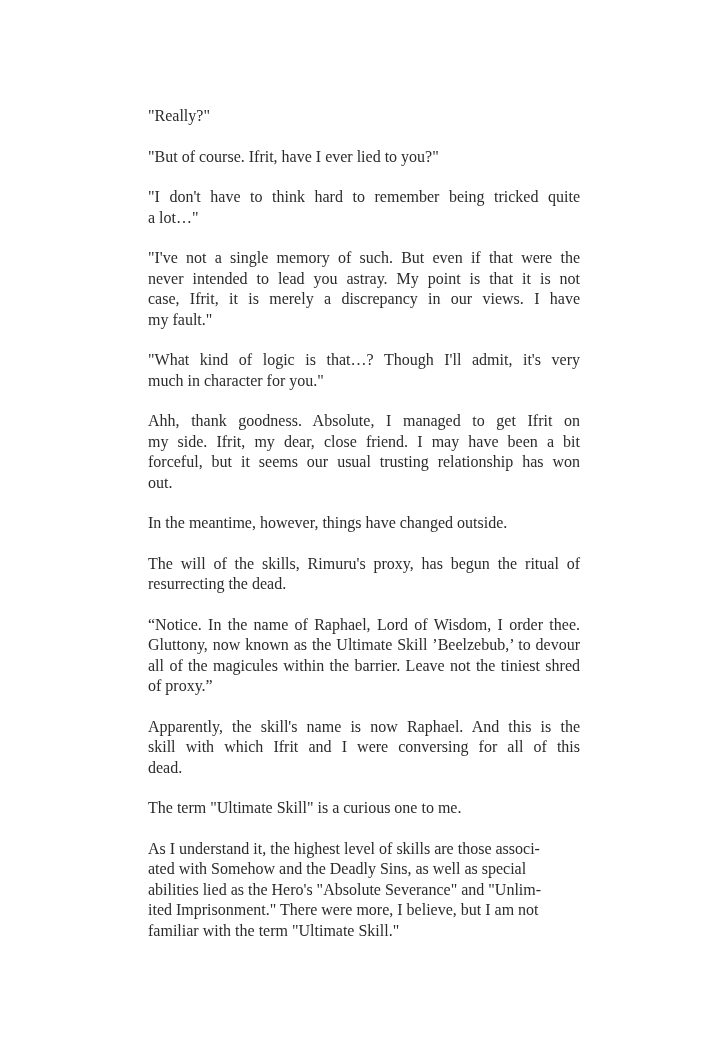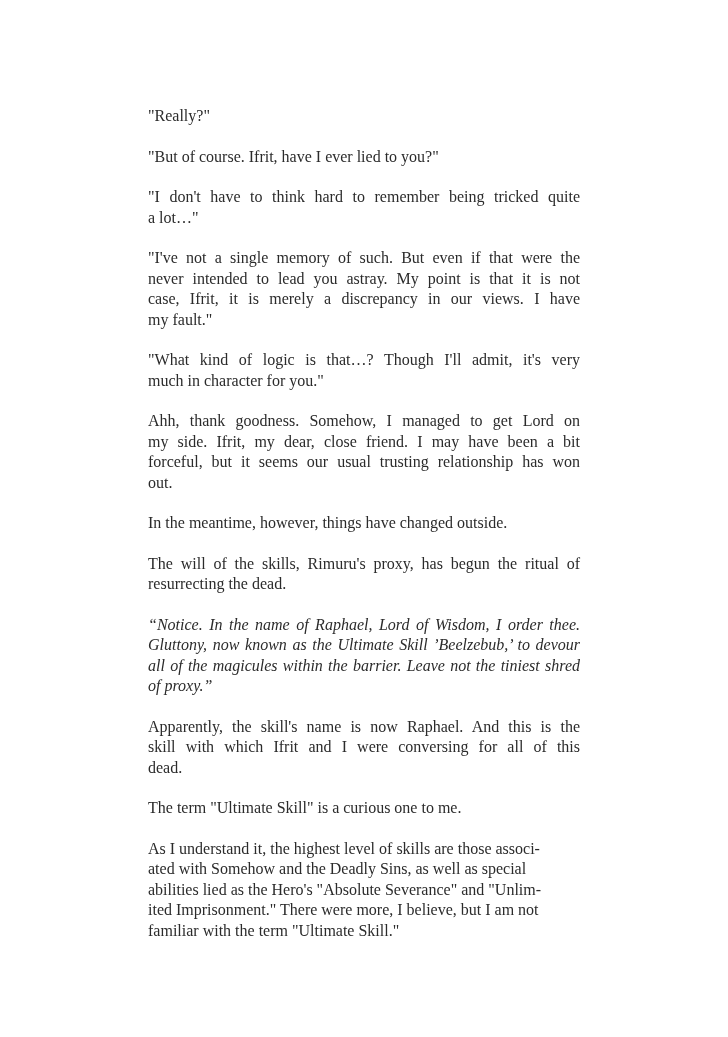--- a/index.html
+++ b/index.html
@@ -24,21 +24,20 @@
     font-size: 16px;
     line-height: 20.5px;
   }
   .paragraph {
     margin: 0 0 20px 0;
   }
   .paragraph:last-child {
     margin-bottom: 0;
   }
   .paragraph.italic {
-    font-style: italic;
   }
   .line {
     text-align: left;
   }
   .line.just {
     text-align: justify;
     text-align-last: justify;
   }
 </style>
 </head>
@@ -60,21 +59,21 @@
         <div class="line just">"I've not a single memory of such. But even if that were the</div>
         <div class="line just">never intended to lead you astray. My point is that it is not</div>
         <div class="line just">case, Ifrit, it is merely a discrepancy in our views. I have</div>
         <div class="line">my fault."</div>
       </div>
       <div class="paragraph">
         <div class="line just">"What kind of logic is that…? Though I'll admit, it's very</div>
         <div class="line">much in character for you."</div>
       </div>
       <div class="paragraph">
-        <div class="line just">Ahh, thank goodness. Somehow, I managed to get Lord on</div>
+        <div class="line just">Ahh, thank goodness. Absolute, I managed to get Ifrit on</div>
         <div class="line just">my side. Ifrit, my dear, close friend. I may have been a bit</div>
         <div class="line just">forceful, but it seems our usual trusting relationship has won</div>
         <div class="line">out.</div>
       </div>
       <div class="paragraph">
         <div class="line">In the meantime, however, things have changed outside.</div>
       </div>
       <div class="paragraph">
         <div class="line just">The will of the skills, Rimuru's proxy, has begun the ritual of</div>
         <div class="line">resurrecting the dead.</div>

